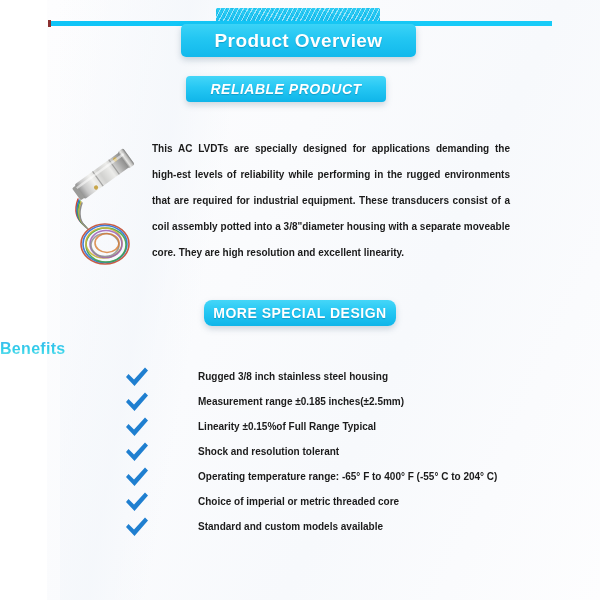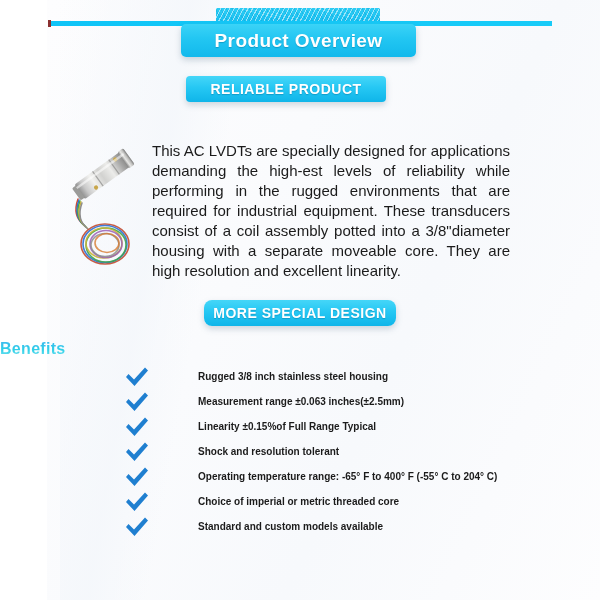--- a/index.html
+++ b/index.html
@@ -111,36 +111,36 @@
     justify-content: center;
   }
   .pill-text {
     color: #ffffff;
     font-weight: bold;
     letter-spacing: 0.5px;
     text-shadow: 0 1px 1px rgba(0,110,150,0.42);
     white-space: nowrap;
   }
 
-  #pill-reliable { left: 186px; top: 76px; width: 200px; height: 26px; }
+  #pill-reliable { left: 186px; top: 76px; width: 200px; height: 26px; font-style: italic; }
   #pill-reliable .pill-text { font-size: 14px; }
 
   #pill-more { left: 204px; top: 300px; width: 192px; height: 26px; border-radius: 8px; }
   #pill-more .pill-text { font-size: 14px; }
 
   
   .intro-text {
     position: absolute;
     left: 152px;
     top: 126px;
     width: 358px;
-    font-size: 15px;
-    font-weight: normal;
+    font-size: 10px;
+    font-weight: bold;
     color: #1b1b1b;
-    line-height: 20px;
+    line-height: 26px;
     text-align: justify;
   }
 
   
   .product-photo {
     position: absolute;
     left: 58px;
     top: 126px;
     width: 92px;
     height: 152px;
@@ -278,21 +278,21 @@
       <svg class="check-icon" viewBox="0 0 26 22" aria-hidden="true">
         <path d="M2,11 L4.5,8 L10,13.5 L21,1.5 L24,4.5 L10.5,20 Z" fill="#1f7fd0"></path>
       </svg>
       <span class="benefit-label">Rugged 3/8 inch stainless steel housing</span>
     </div>
 
     <div class="benefit-row">
       <svg class="check-icon" viewBox="0 0 26 22" aria-hidden="true">
         <path d="M2,11 L4.5,8 L10,13.5 L21,1.5 L24,4.5 L10.5,20 Z" fill="#1f7fd0"></path>
       </svg>
-      <span class="benefit-label">Measurement range ±0.063 inches(±2.5mm)</span>
+      <span class="benefit-label">Measurement range ±0.185 inches(±2.5mm)</span>
     </div>
 
     <div class="benefit-row">
       <svg class="check-icon" viewBox="0 0 26 22" aria-hidden="true">
         <path d="M2,11 L4.5,8 L10,13.5 L21,1.5 L24,4.5 L10.5,20 Z" fill="#1f7fd0"></path>
       </svg>
       <span class="benefit-label">Linearity ±0.15%of Full Range Typical</span>
     </div>
 
     <div class="benefit-row">

